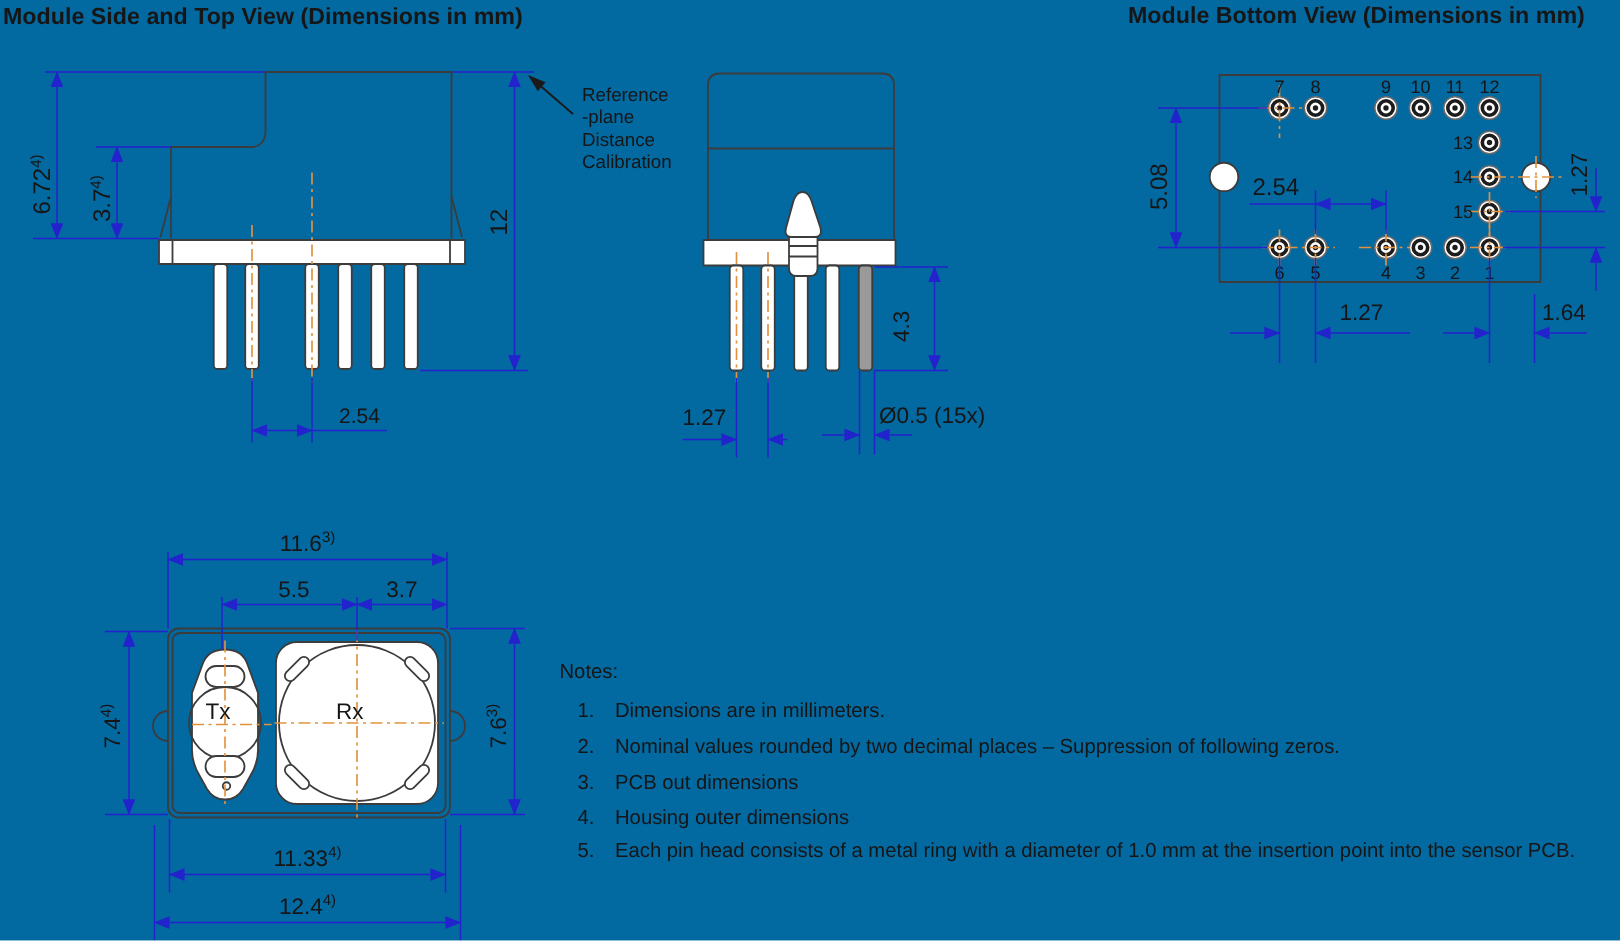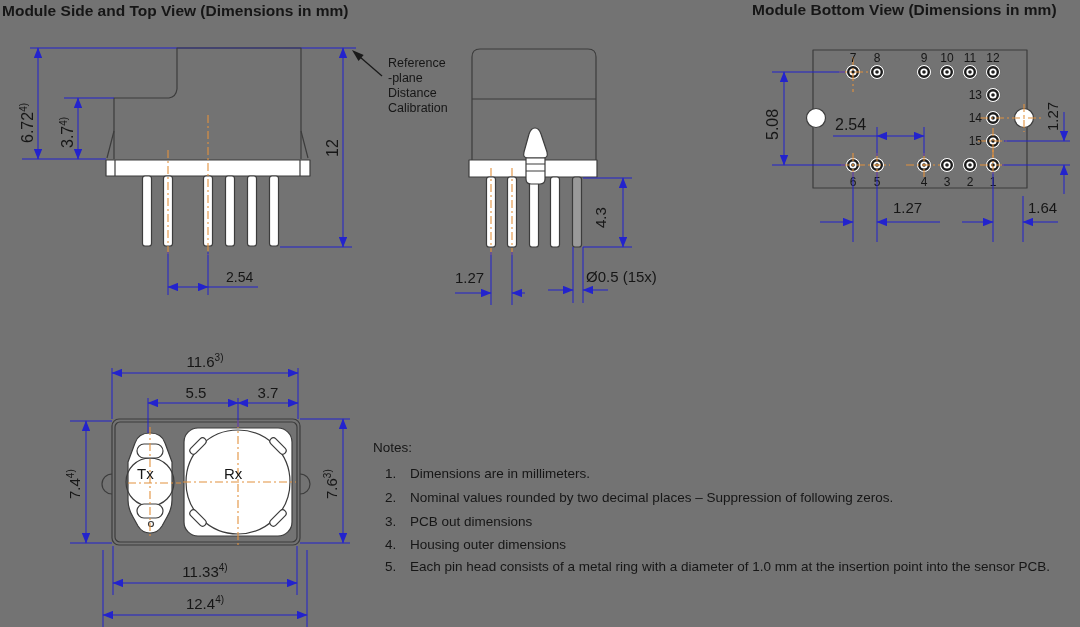--- a/index.html
+++ b/index.html
@@ -1,21 +1,21 @@
 <!DOCTYPE html>
 <html style="--c-dim: #2323cd; --c-center: #e2923f; --c-line: #3c3c3c;"><head>
 <meta charset="utf-8">
 <style>
   :root{
     --c-dim:#2323cd;
     --c-center:#e2923f;
     --c-line:#3c3c3c;
   }
   html,body{margin:0;padding:0;background:#fff;}
-  #stage{position:relative;width:1080px;height:627px;background:#737373;overflow:hidden;
+  #stage{position:relative;width:1080px;height:627px;background:#0369a1;overflow:hidden;
          font-family:"Liberation Sans", sans-serif;}
   svg{position:absolute;left:0;top:0;}
   .out{stroke:var(--c-line);stroke-width:1.2;fill:none;stroke-linejoin:round;}
   .outw{stroke:var(--c-line);stroke-width:1.2;fill:#fff;stroke-linejoin:round;}
   .dim{stroke:var(--c-dim);stroke-width:1;fill:none;}
   .cl{stroke:var(--c-center);stroke-width:1.1;fill:none;stroke-dasharray:8 3 2 3;}
   .arrfill{fill:var(--c-dim);}
   text{fill:#161616;font-family:"Liberation Sans", sans-serif;}
   .title{font-size:15.5px;font-weight:bold;}
   .dimtxt{font-size:15px;}

